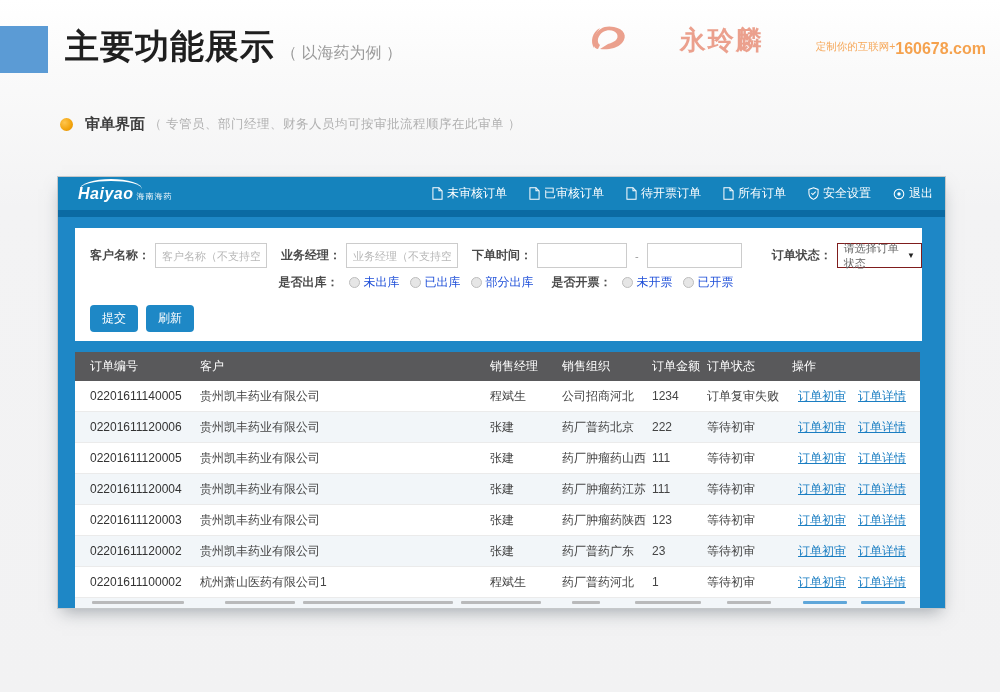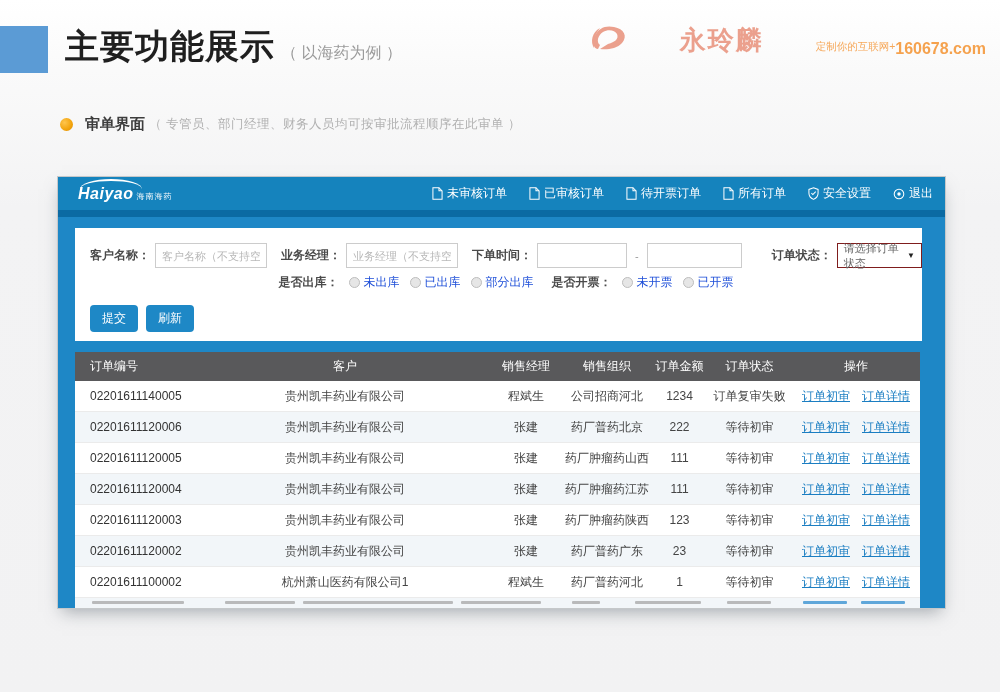--- a/index.html
+++ b/index.html
@@ -60,21 +60,21 @@
   .grp-gap { margin-left:18px; }
   .f-row3 { margin-top:14px; }
   .btn { background:#1e88c6; color:#fff; border:none; font-size:12px; padding:5px 12px; border-radius:4px; cursor:pointer; margin-right:8px; }
 
   
   .table-wrap { position:absolute; left:17px; top:175px; width:845px; background:#fff; }
   .t-header { display:flex; height:29px; background:#59595b; align-items:center; }
   .hcell { color:#fff; font-size:12px; text-align:center; }
   .t-row { display:flex; height:31px; align-items:center; border-bottom:1px solid #ebebeb; background:#fff; }
   .t-row.alt { background:#f2f6f9; }
-  .cell { font-size:12px; color:#444; text-align:center; overflow:hidden; white-space:nowrap; }
+  .cell { font-size:12px; color:#444; text-align:left; overflow:hidden; white-space:nowrap; }
   .c0 { width:125px; text-align:left; padding-left:15px; color:#333; }
   .c1 { width:290px; }
   .c2 { width:72px; }
   .c3 { width:90px; }
   .c4 { width:55px; }
   .c5 { width:85px; }
   .c6 { width:128px; }
   .t-link { color:#1b7ec2; text-decoration:underline; font-size:12px; margin:0 6px; cursor:pointer; white-space:nowrap; }
   .partial-row { position:relative; height:10px; background:#f2f6f9; overflow:hidden; }
   .smudge { position:absolute; top:3px; height:3px; background:#9a9a9a; opacity:.65; border-radius:1px; }

